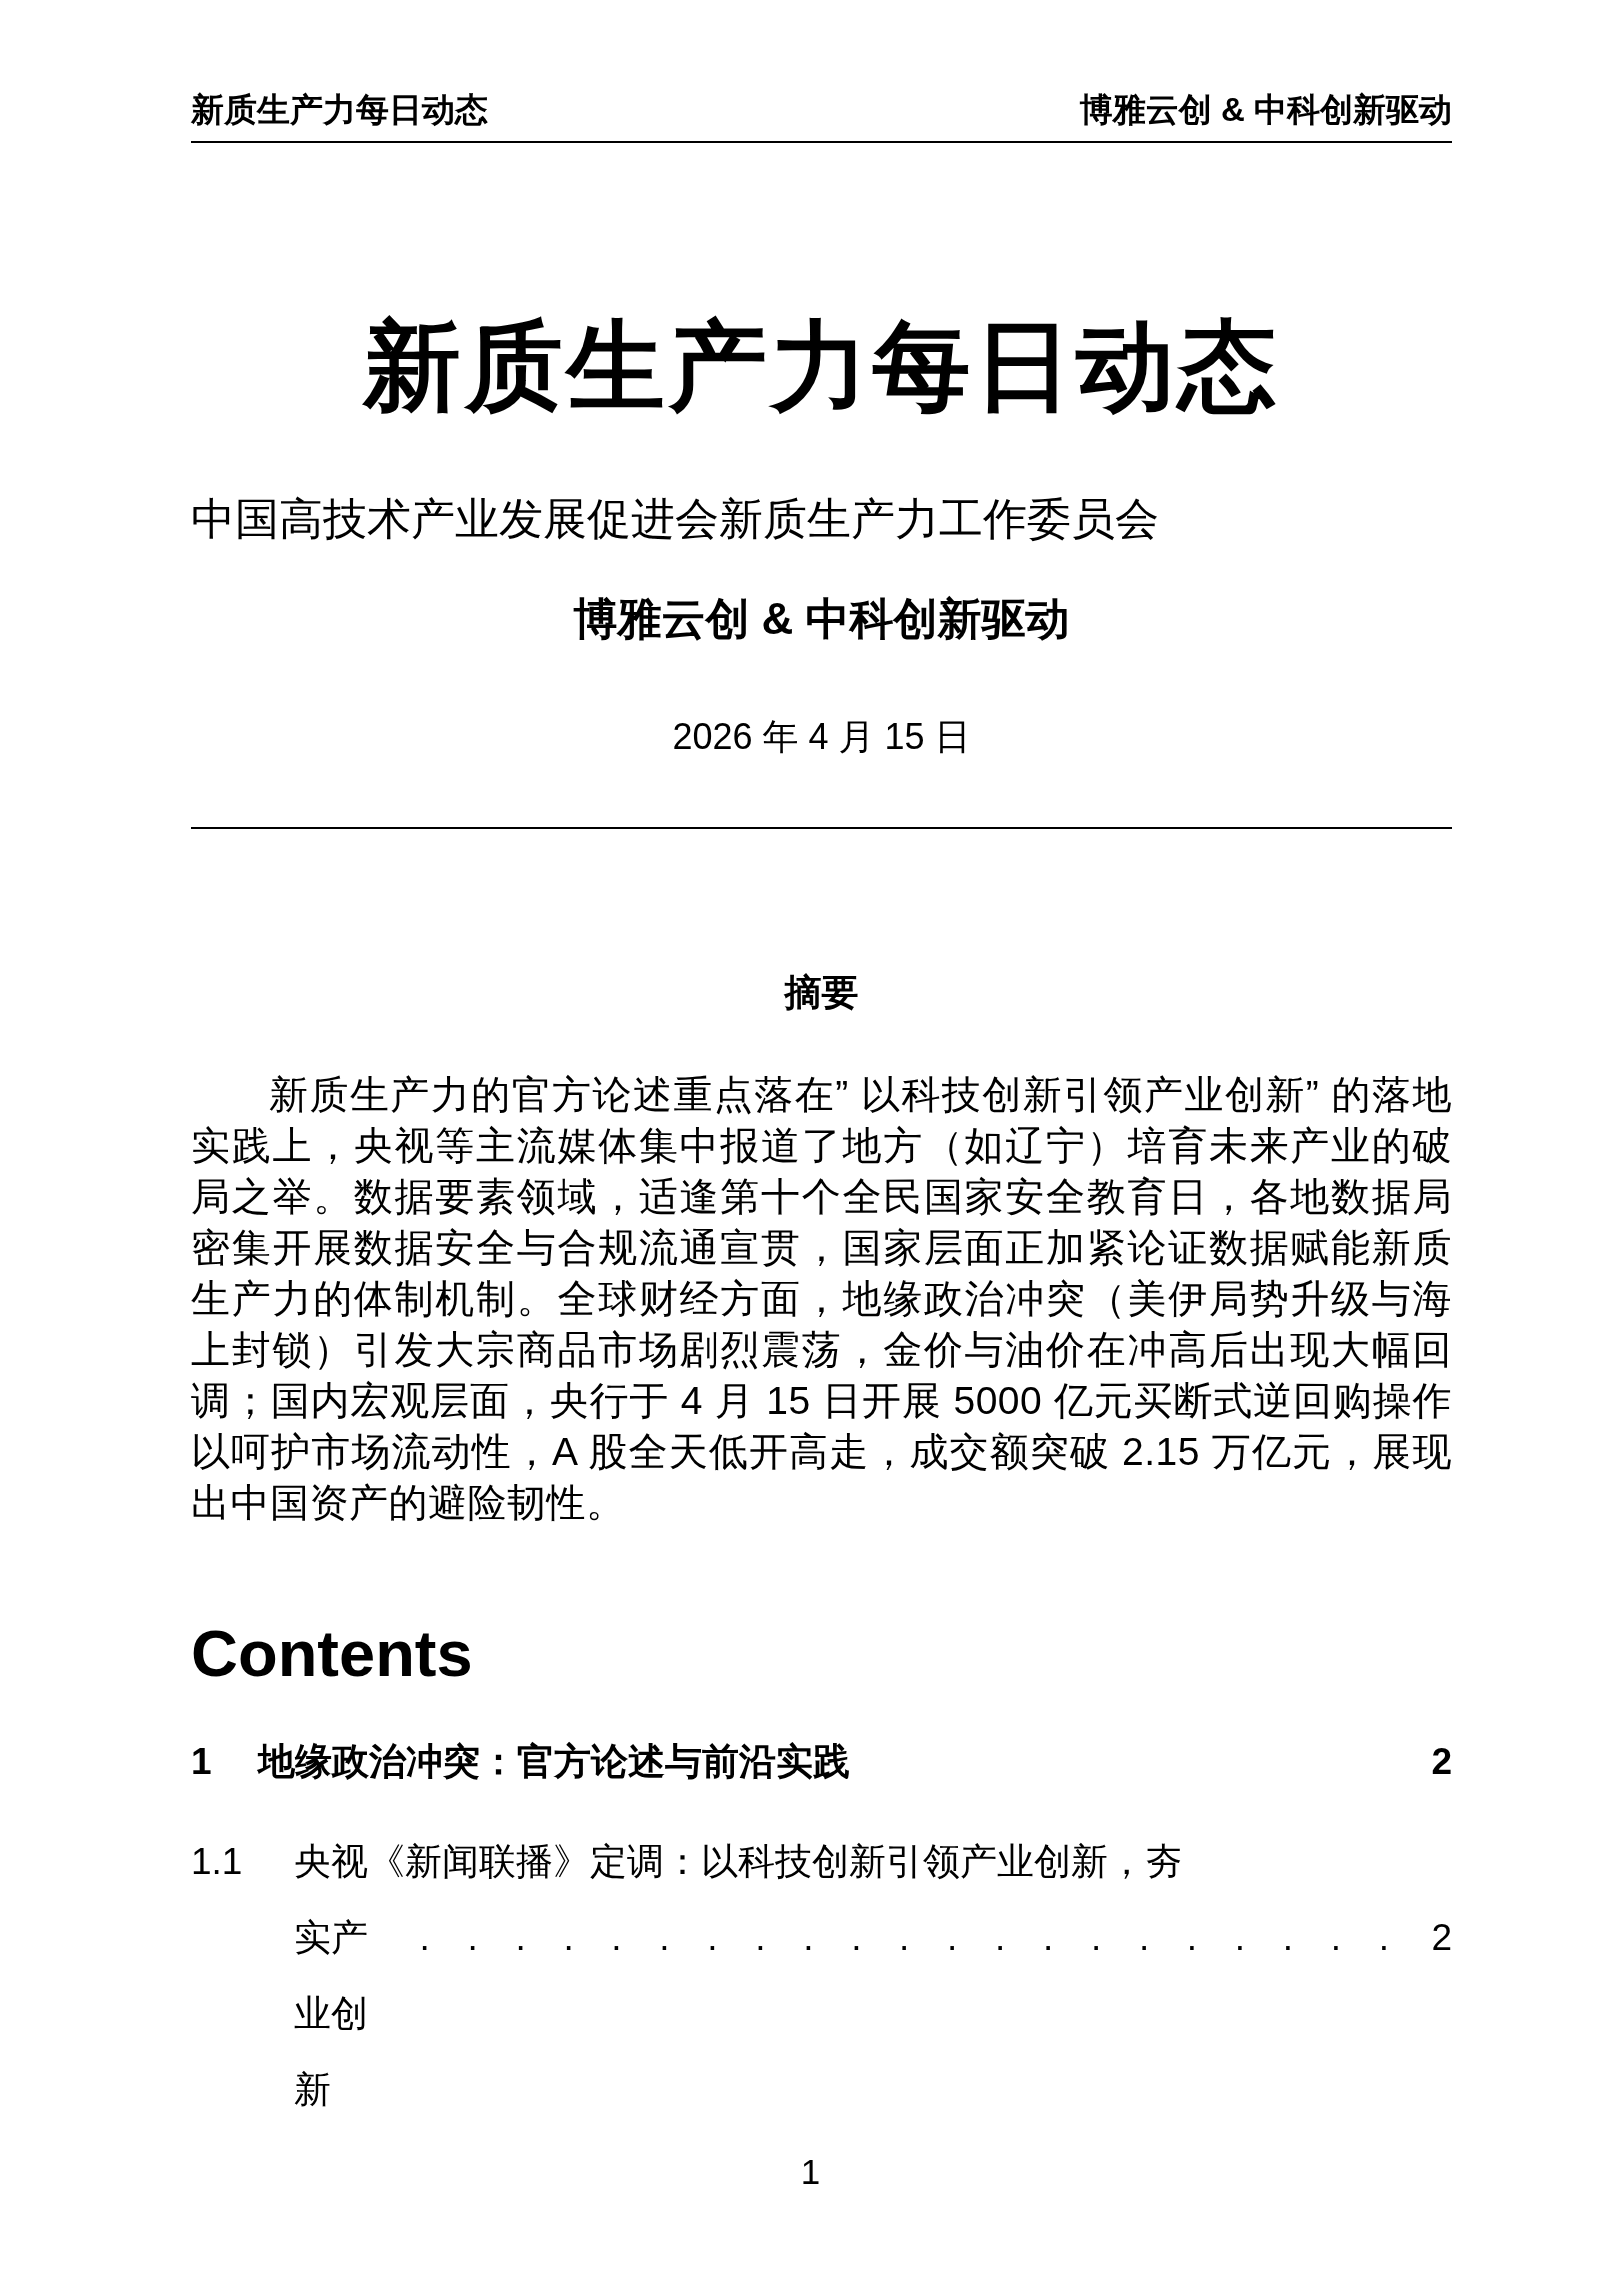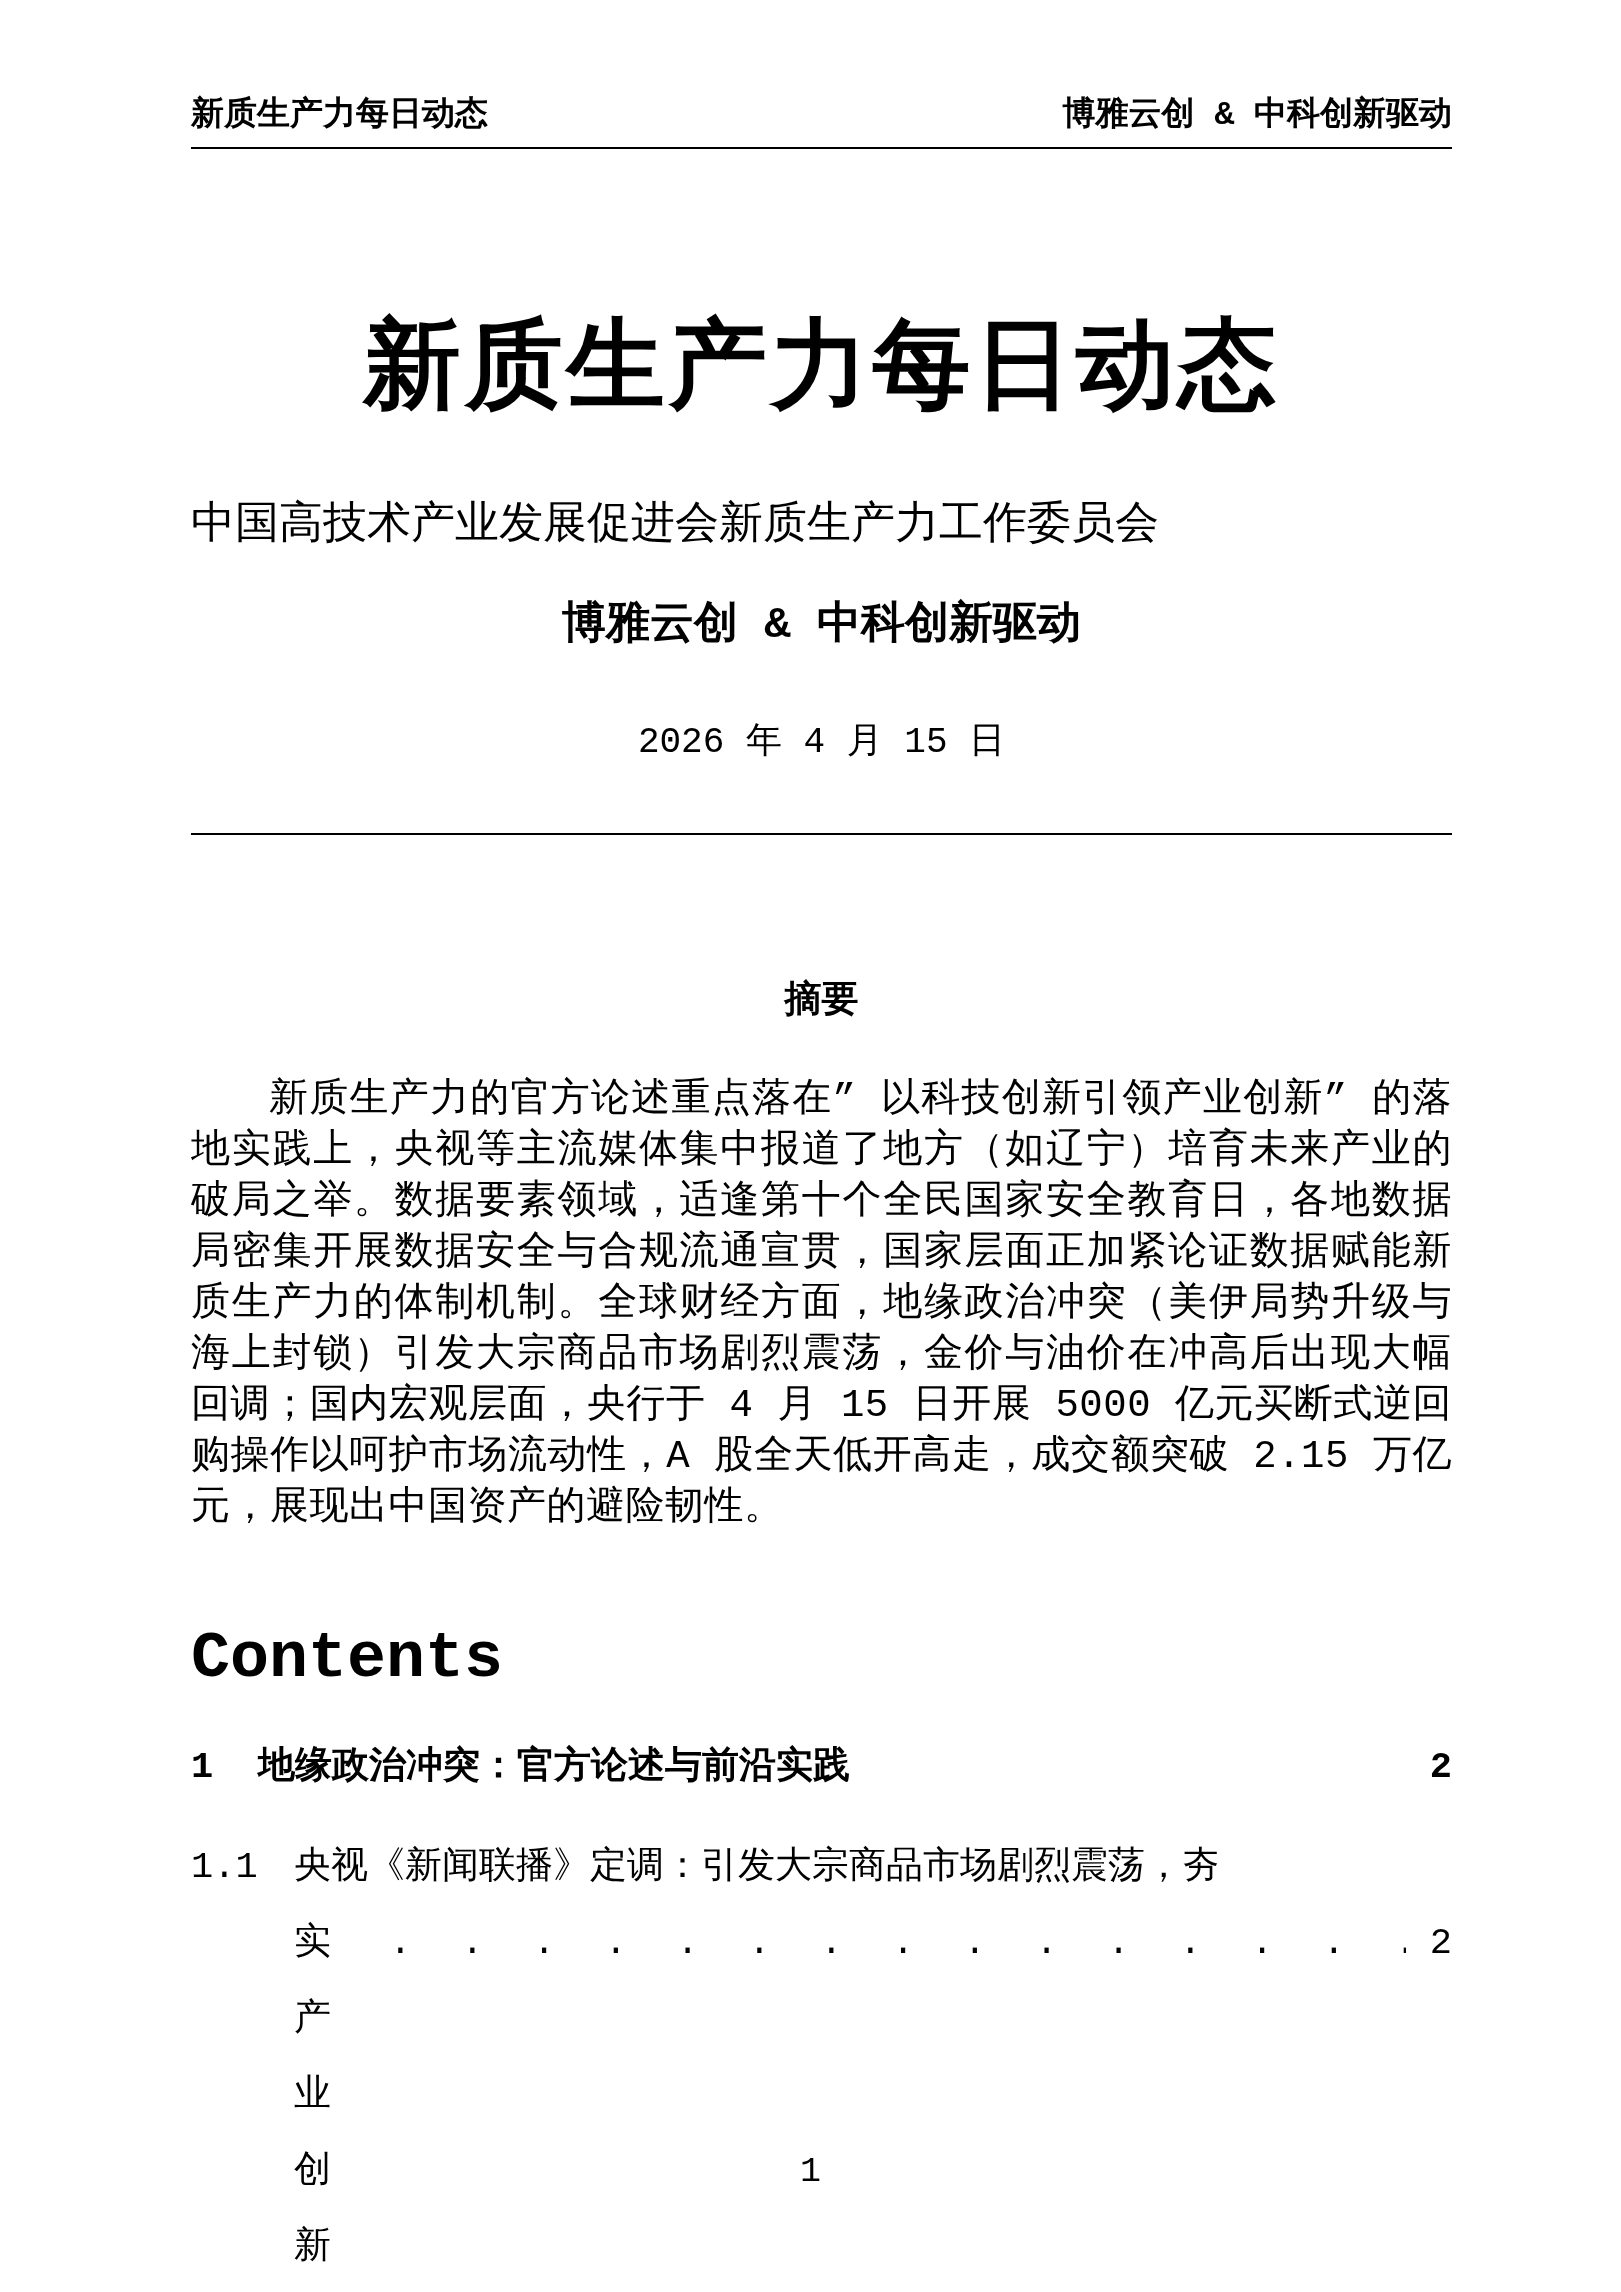--- a/index.html
+++ b/index.html
@@ -7,23 +7,23 @@
     padding: 0;
     background: #ffffff;
   }
   .page {
     position: relative;
     width: 1621px;
     height: 2293px;
     margin: 0 auto;
     background: #ffffff;
     color: #000000;
-    font-family: Liberation Mono, monospace;
+    font-family: Liberation Sans, sans-serif;
     box-sizing: border-box;
-    padding: 10px 169px 0 191px;
+    padding: 4px 169px 0 191px;
     overflow: hidden;
   }
   .running-header {
     display: flex;
     justify-content: space-between;
     align-items: flex-end;
     margin-top: 86px;
     padding-bottom: 11.8px;
     border-bottom: 2px solid #000000;
     font-size: 33px;
@@ -158,21 +158,21 @@
     <div class="toc-entry-top">
       <span class="toc-num">1</span>
       <span class="toc-title">地缘政治冲突：官方论述与前沿实践</span>
       <span class="spacer"></span>
       <span class="toc-page">2</span>
     </div>
 
     <div class="toc-entry-sub">
       <span class="toc-num">1.1</span>
       <div class="toc-sub-body">
-        <div class="toc-line1">央视《新闻联播》定调：引发大宗商品市场剧烈震荡，夯</div>
+        <div class="toc-line1">央视《新闻联播》定调：以科技创新引领产业创新，夯</div>
         <div class="toc-line2">
           <span>实产业创新</span>
           <span class="leader">. . . . . . . . . . . . . . . . . . . . . . . . . . . . . . . . . . . . . . . .</span>
           <span class="toc-page">2</span>
         </div>
       </div>
     </div>
 
   </div>
 

